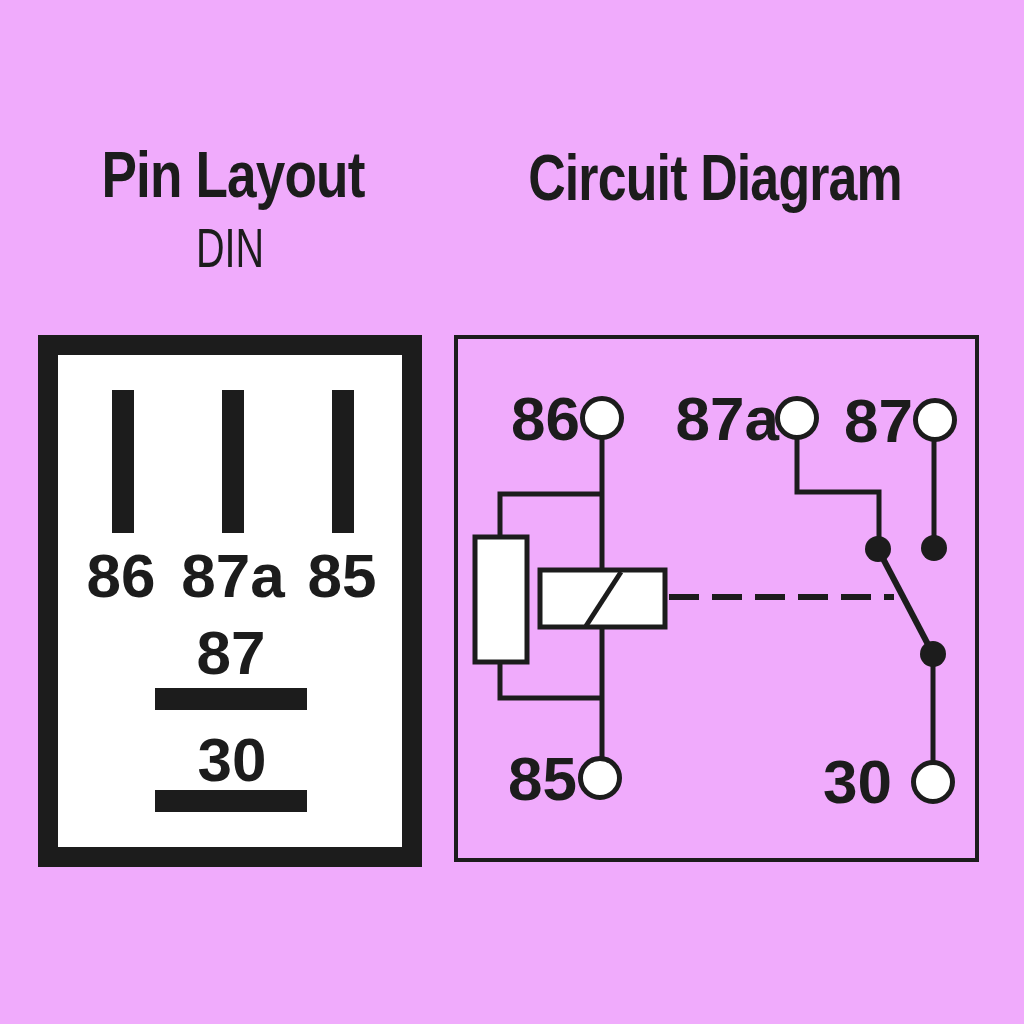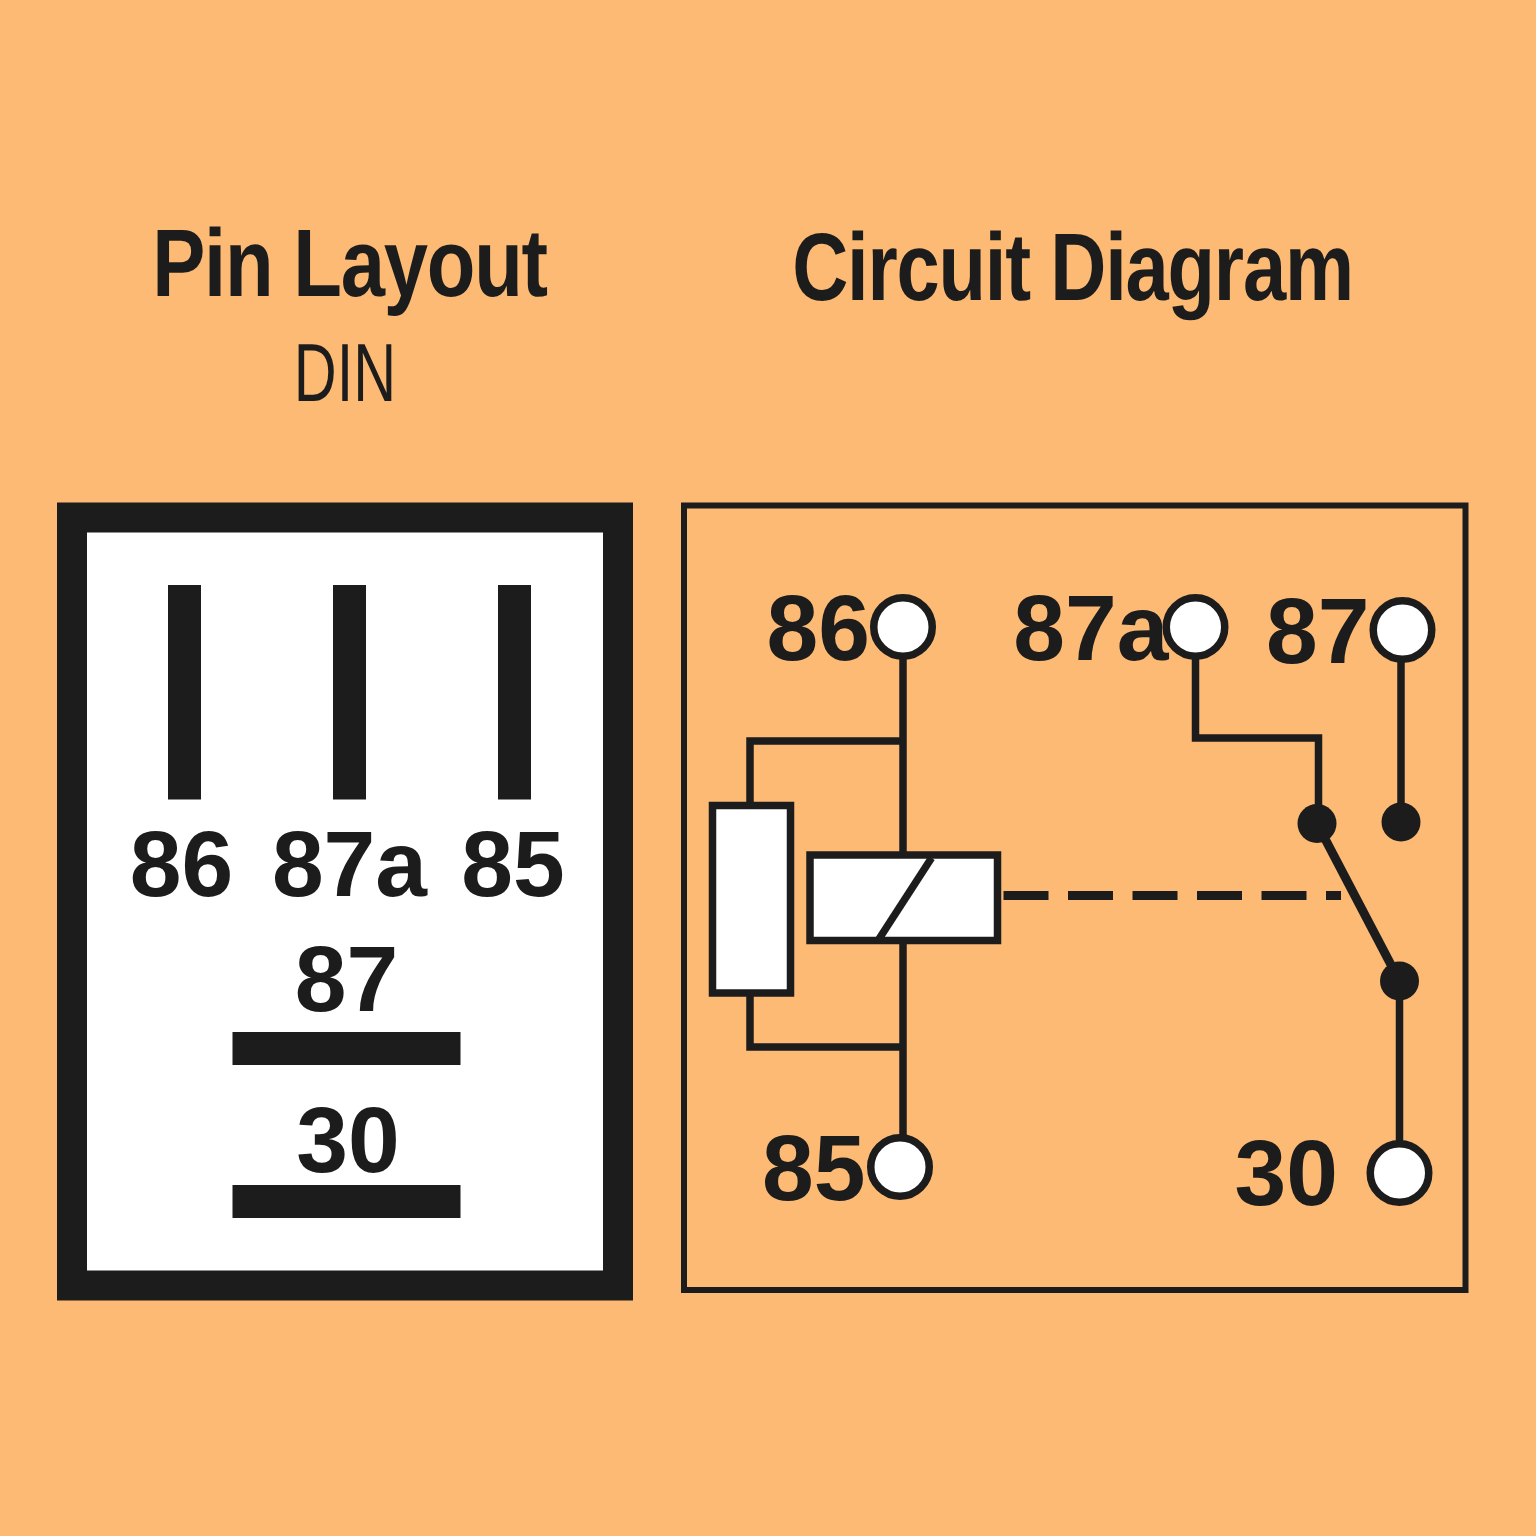--- a/index.html
+++ b/index.html
@@ -7,21 +7,21 @@
     padding: 0;
     width: 1024px;
     height: 1024px;
     background: #ffffff;
     font-family: "Liberation Sans", sans-serif;
   }
   .stage {
     position: relative;
     width: 1024px;
     height: 1024px;
-    background: #fdba74;
+    background: #f0abfc;
     overflow: hidden;
   }
   svg { position: absolute; left: 0; top: 0; }
   text {
     font-family: "Liberation Sans", sans-serif;
     fill: #1c1c1c;
   }
   .title { font-size: 64px; font-weight: 700; letter-spacing: -1px; }
   .subtitle { font-size: 55px; font-weight: 400; }
   .pinnum { font-size: 62px; font-weight: 700; }

